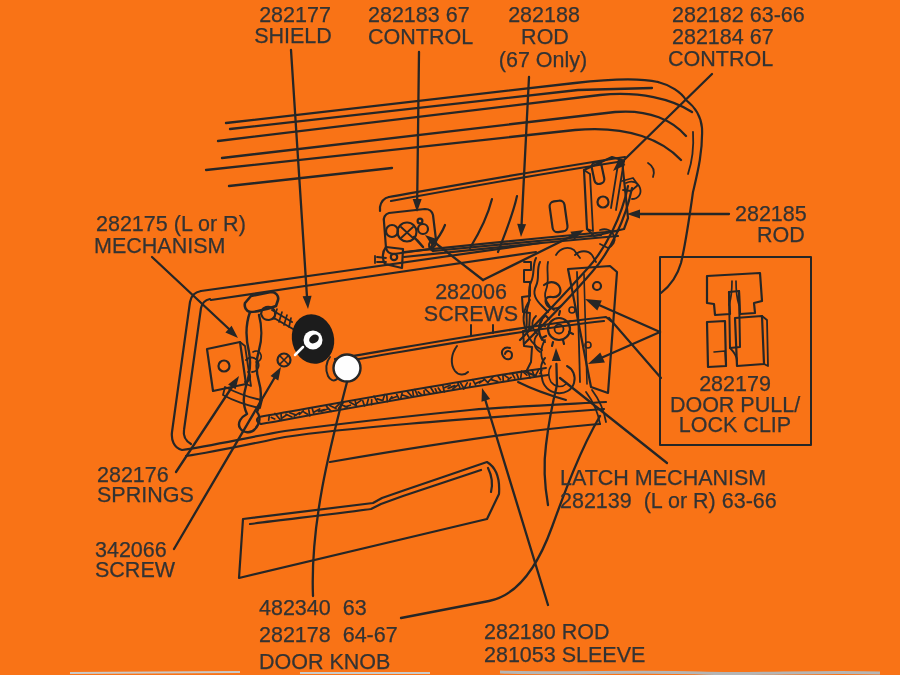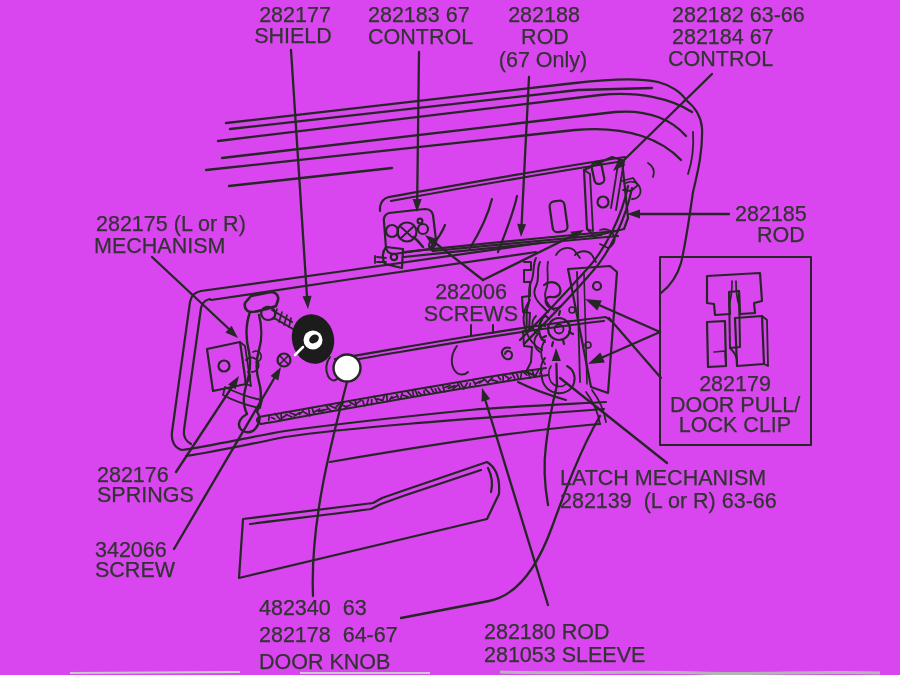--- a/index.html
+++ b/index.html
@@ -1,16 +1,16 @@
 <!DOCTYPE html>
 <html><head>
 <meta charset="utf-8">
 <style>
   html,body{margin:0;padding:0;background:#ffffff;}
-  #wrap{width:900px;height:675px;position:relative;background:#d946ef;overflow:hidden;}
+  #wrap{width:900px;height:675px;position:relative;background:#f97316;overflow:hidden;}
   svg{position:absolute;left:0;top:0;}
   text{font-family:"Liberation Sans",sans-serif;fill:#333333;stroke:#333333;stroke-width:0.25;}
 </style>
 </head>
 <body>
 <div id="wrap">
 <svg width="900" height="675" viewBox="0 0 900 675" xml:space="preserve">
 <g fill="none" stroke="#262626" stroke-width="2.2" stroke-linecap="round" stroke-linejoin="round">
 
   <g id="sill" stroke-width="2.3">

